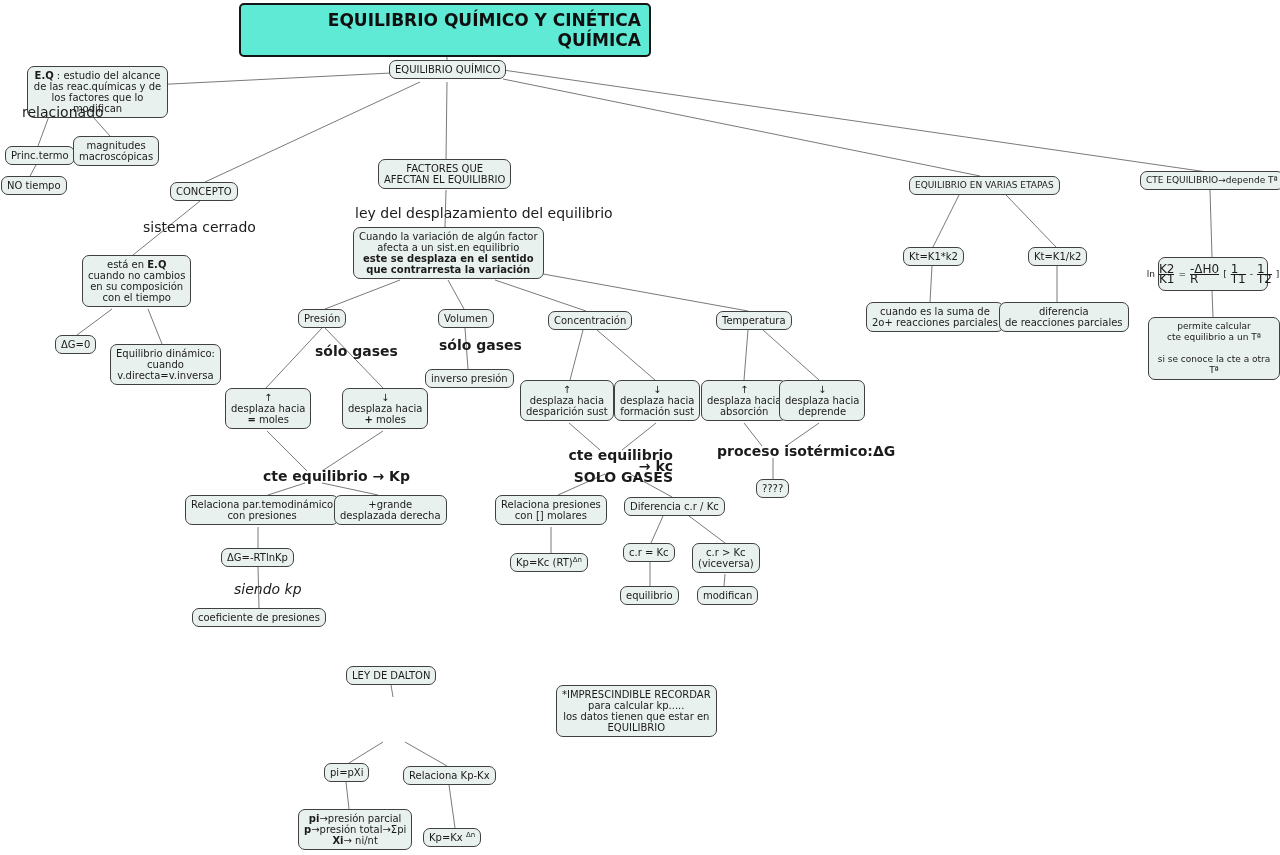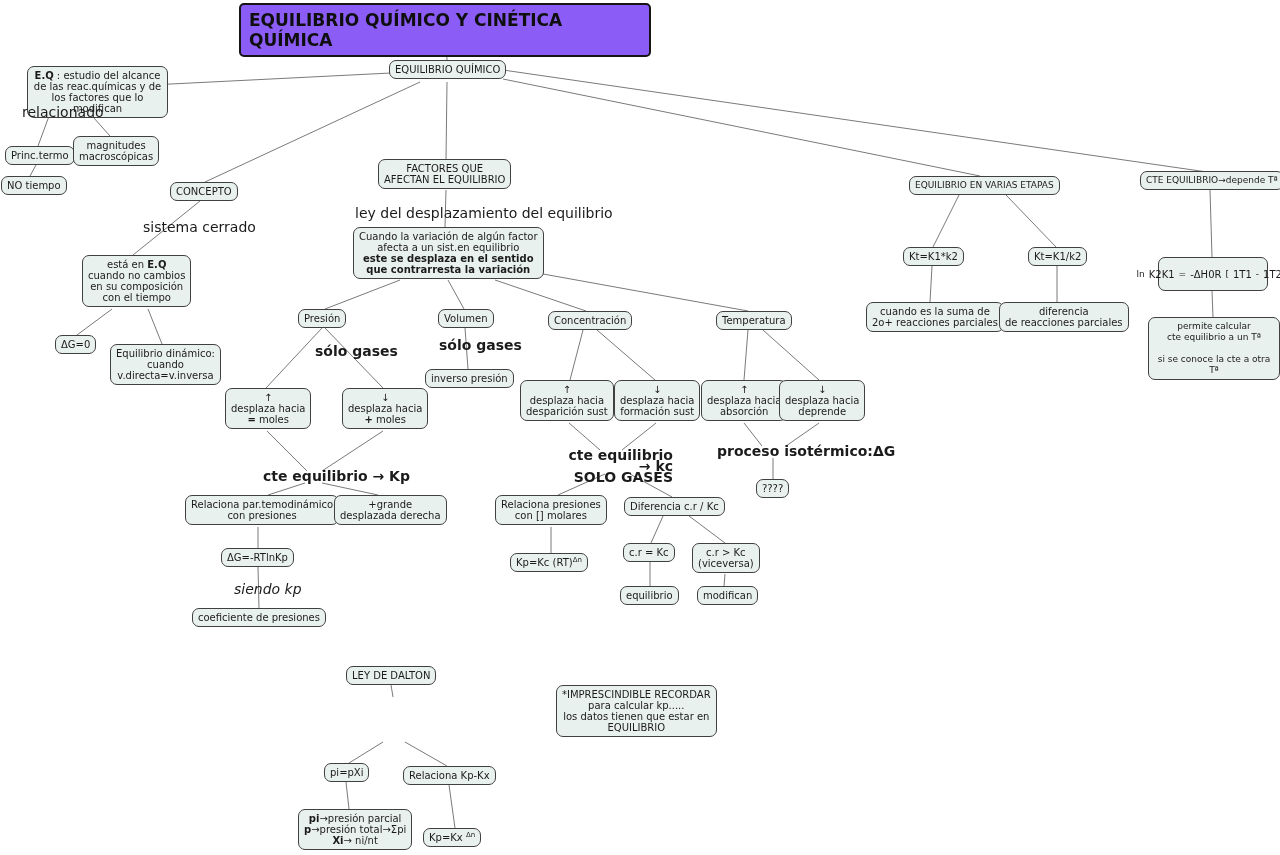--- a/index.html
+++ b/index.html
@@ -8,25 +8,25 @@
        font-family:"DejaVu Sans","Liberation Sans",sans-serif;color:#1b1b1b}
   .lines{position:absolute;left:0;top:0;width:1280px;height:855px}
   .lines line{stroke:#7a7a7a;stroke-width:1}
   .node{position:absolute;background:#e9f1ee;border:1px solid #404040;border-radius:7px;
         padding:3px 5px;font-size:10px;line-height:11px;text-align:center;white-space:pre-line}
   .nw{white-space:nowrap}
   .label{position:absolute;font-size:14px;line-height:11px;text-align:right;white-space:pre-line}
   .b{font-weight:bold}
   .i{font-style:italic}
   .left{text-align:center}
-  .title-box{position:absolute;left:239px;top:3px;width:412px;background:#8b5cf6;
+  .title-box{position:absolute;left:239px;top:3px;width:412px;background:#5eead4;
              border:2px solid #151515;border-radius:5px;padding:5px 8px;font-size:17px;
-             font-weight:bold;text-align:left;color:#0f0f0f}
+             font-weight:bold;text-align:right;color:#0f0f0f}
   .formula{white-space:normal;display:flex;align-items:center;justify-content:center;gap:4px;font-size:9px}
-  .frac{display:inline-flex;flex-direction:row;align-items:flex-end;font-size:10px;line-height:9px}
+  .frac{display:inline-flex;flex-direction:column;align-items:flex-start;font-size:12px;line-height:9px}
   .frac .fbar{width:100%;border-top:1px solid #1b1b1b;height:0}
   sup{font-size:7px;line-height:0}
 </style>
 </head>
 <body>
 
 <div class="map">
 
   <svg class="lines" viewBox="0 0 1280 855">
     <line x1="446" y1="31" x2="447" y2="60"></line>

